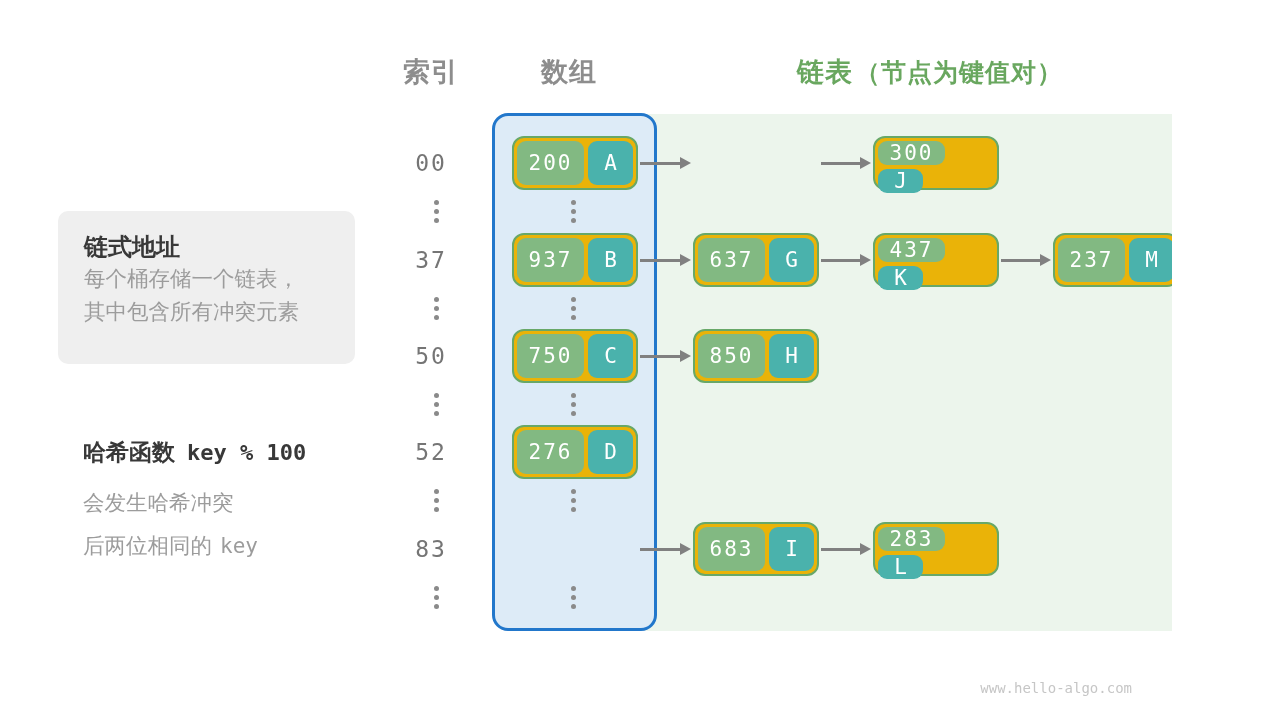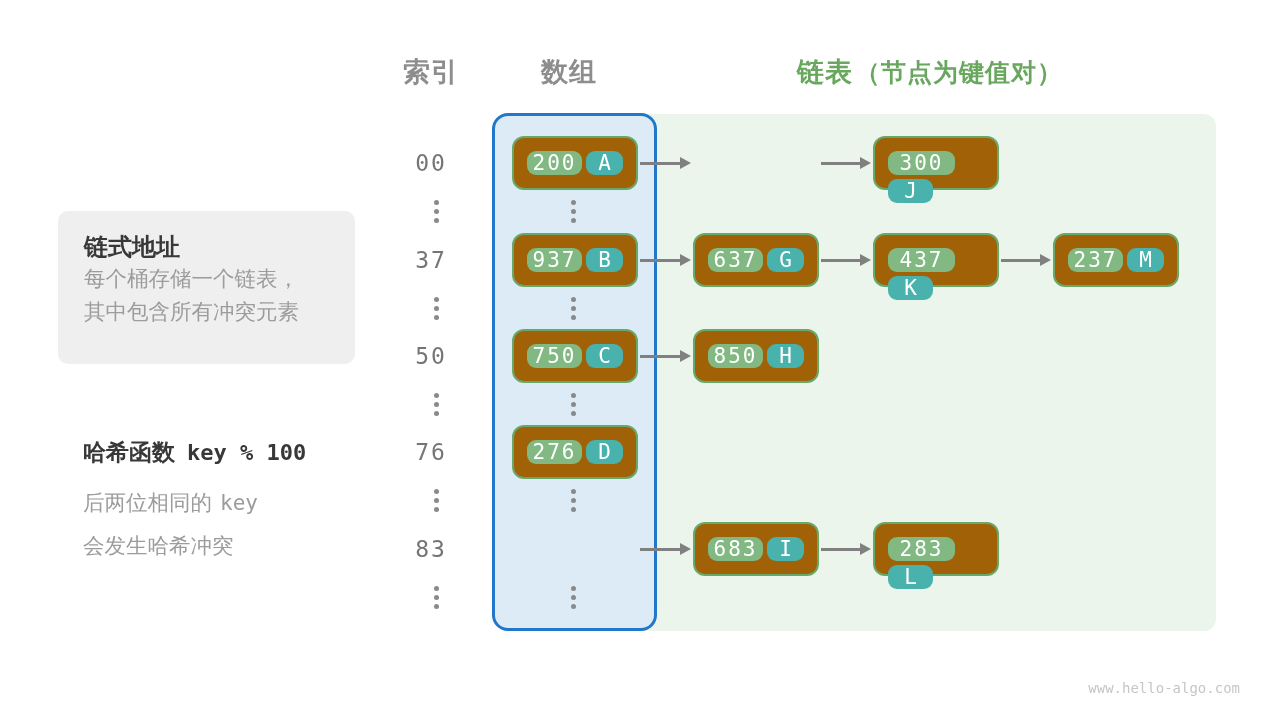--- a/index.html
+++ b/index.html
@@ -1,17 +1,17 @@
 <!DOCTYPE html>
 <html><head>
 <meta charset="utf-8">
 <style>
   html,body{margin:0;padding:0;background:#ffffff;}
   .stage{
-    position:relative;width:1280px;height:720px;overflow:hidden;background:#ffffff;
+    position:relative;width:1172px;height:720px;overflow:hidden;background:#ffffff;
     font-family:"Liberation Sans","DejaVu Sans",sans-serif;
   }
   .mono{font-family:"DejaVu Sans Mono","Liberation Mono",monospace;}
 
   
   .hdr{position:absolute;top:54px;font-size:27px;font-weight:bold;color:#8d8d8d;letter-spacing:1px;white-space:nowrap;}
   .hdr-index{left:403px;}
   .hdr-array{left:541px;text-align:center;}
   .hdr-list{left:797px;color:#69a75f;}
   .hdr-list-note{font-weight:bold;font-size:25px;color:#69a75f;margin-left:2px;}
@@ -21,22 +21,22 @@
   .array-box{position:absolute;left:492px;top:113px;width:165px;height:518px;background:#ddebf7;border:3px solid #2277cb;border-radius:16px;box-sizing:border-box;}
 
   
   .idx{position:absolute;left:400px;width:62px;height:54px;line-height:54px;text-align:center;
        font-family:"DejaVu Sans Mono","Liberation Mono",monospace;font-size:23px;color:#757575;letter-spacing:2px;}
 
   
   .r0{top:136px;} .r1{top:233px;} .r2{top:329px;} .r3{top:425px;} .r4{top:522px;}
 
   
-  .node{position:absolute;width:126px;height:54px;box-sizing:border-box;background:#a16207;
-        border:2px solid #68a868;border-radius:12px;padding:13px;display:flex;gap:4px;}
+  .node{position:absolute;width:126px;height:54px;box-sizing:border-box;background:#eab308;
+        border:2px solid #68a868;border-radius:12px;padding:3px;display:flex;gap:4px;}
   .s0{left:512px;} .s1{left:693px;} .s2{left:873px;flex-direction:column;} .s3{left:1053px;}
   .node .k,.node .v{display:flex;align-items:center;justify-content:center;border-radius:9px;
         color:#ffffff;font-family:"DejaVu Sans Mono","Liberation Mono",monospace;font-size:21px;}
   .node .k{width:67px;background:#82b982;letter-spacing:2px;}
   .node .v{width:45px;background:#4ab2ac;}
 
   
   .arrow{position:absolute;height:14px;display:flex;align-items:center;transform:translateY(20px);}
   .a0{left:640px;width:51px;} .a1{left:821px;width:50px;} .a2{left:1001px;width:50px;}
   .arrow .shaft{flex:1;height:3px;background:#808080;}
@@ -72,21 +72,21 @@
   <div class="list-bg"></div>
   <div class="array-box"></div>
 
   <div class="hdr hdr-index">索引</div>
   <div class="hdr hdr-array">数组</div>
   <div class="hdr hdr-list"><span>链表</span><span class="hdr-list-note">（节点为键值对）</span></div>
 
   <div class="idx r0">00</div>
   <div class="idx r1">37</div>
   <div class="idx r2">50</div>
-  <div class="idx r3">76</div>
+  <div class="idx r3">52</div>
   <div class="idx r4">83</div>
 
   <div class="dots col-idx d0">
       <i></i>
       <i></i>
       <i></i>
     </div>
   <div class="dots col-idx d1">
       <i></i>
       <i></i>
@@ -216,19 +216,19 @@
     </div>
 
   <div class="note-box">
     <div class="note-title">链式地址</div>
     <div class="note-line">每个桶存储一个链表，</div>
     <div class="note-line">其中包含所有冲突元素</div>
   </div>
 
   <div class="hash-note">
     <div class="hash-title"><span>哈希函数</span><code class="mono">key % 100</code></div>
+    <div class="note-line">会发生哈希冲突</div>
     <div class="note-line"><span>后两位相同的</span><code class="mono">key</code></div>
-    <div class="note-line">会发生哈希冲突</div>
   </div>
 
   <div class="watermark">www.hello-algo.com</div>
 
 </div>
 
 </body></html>

